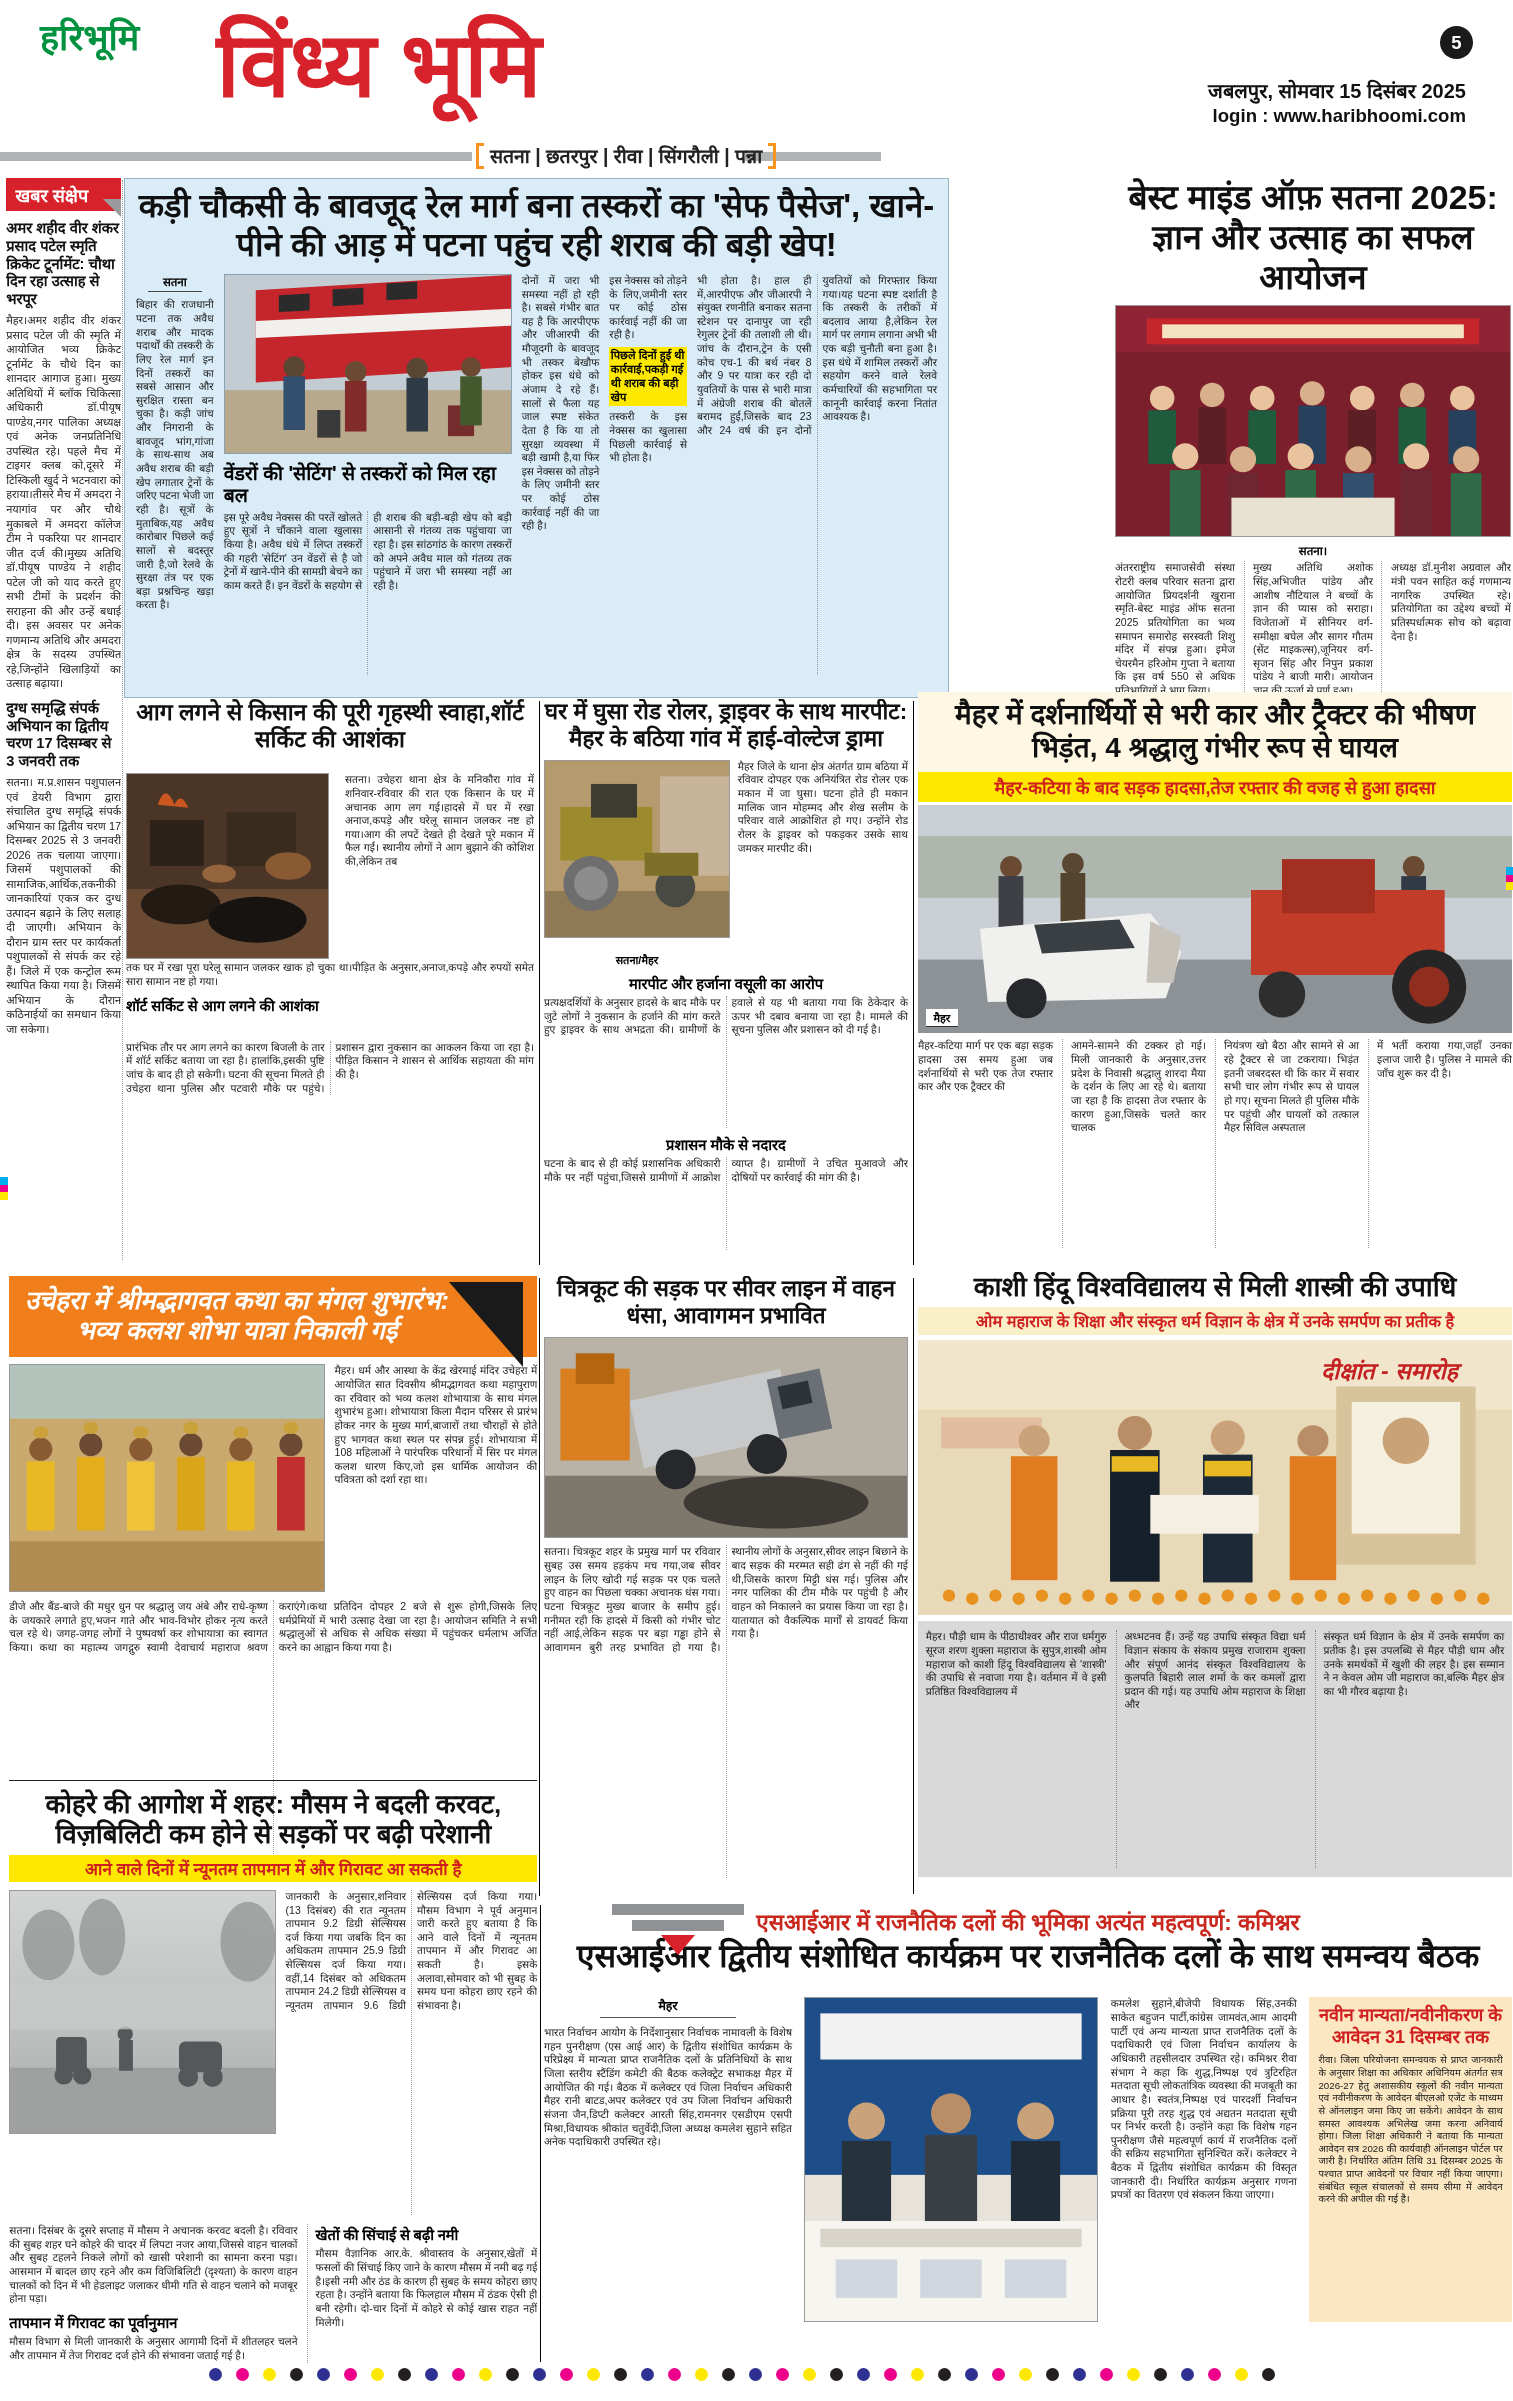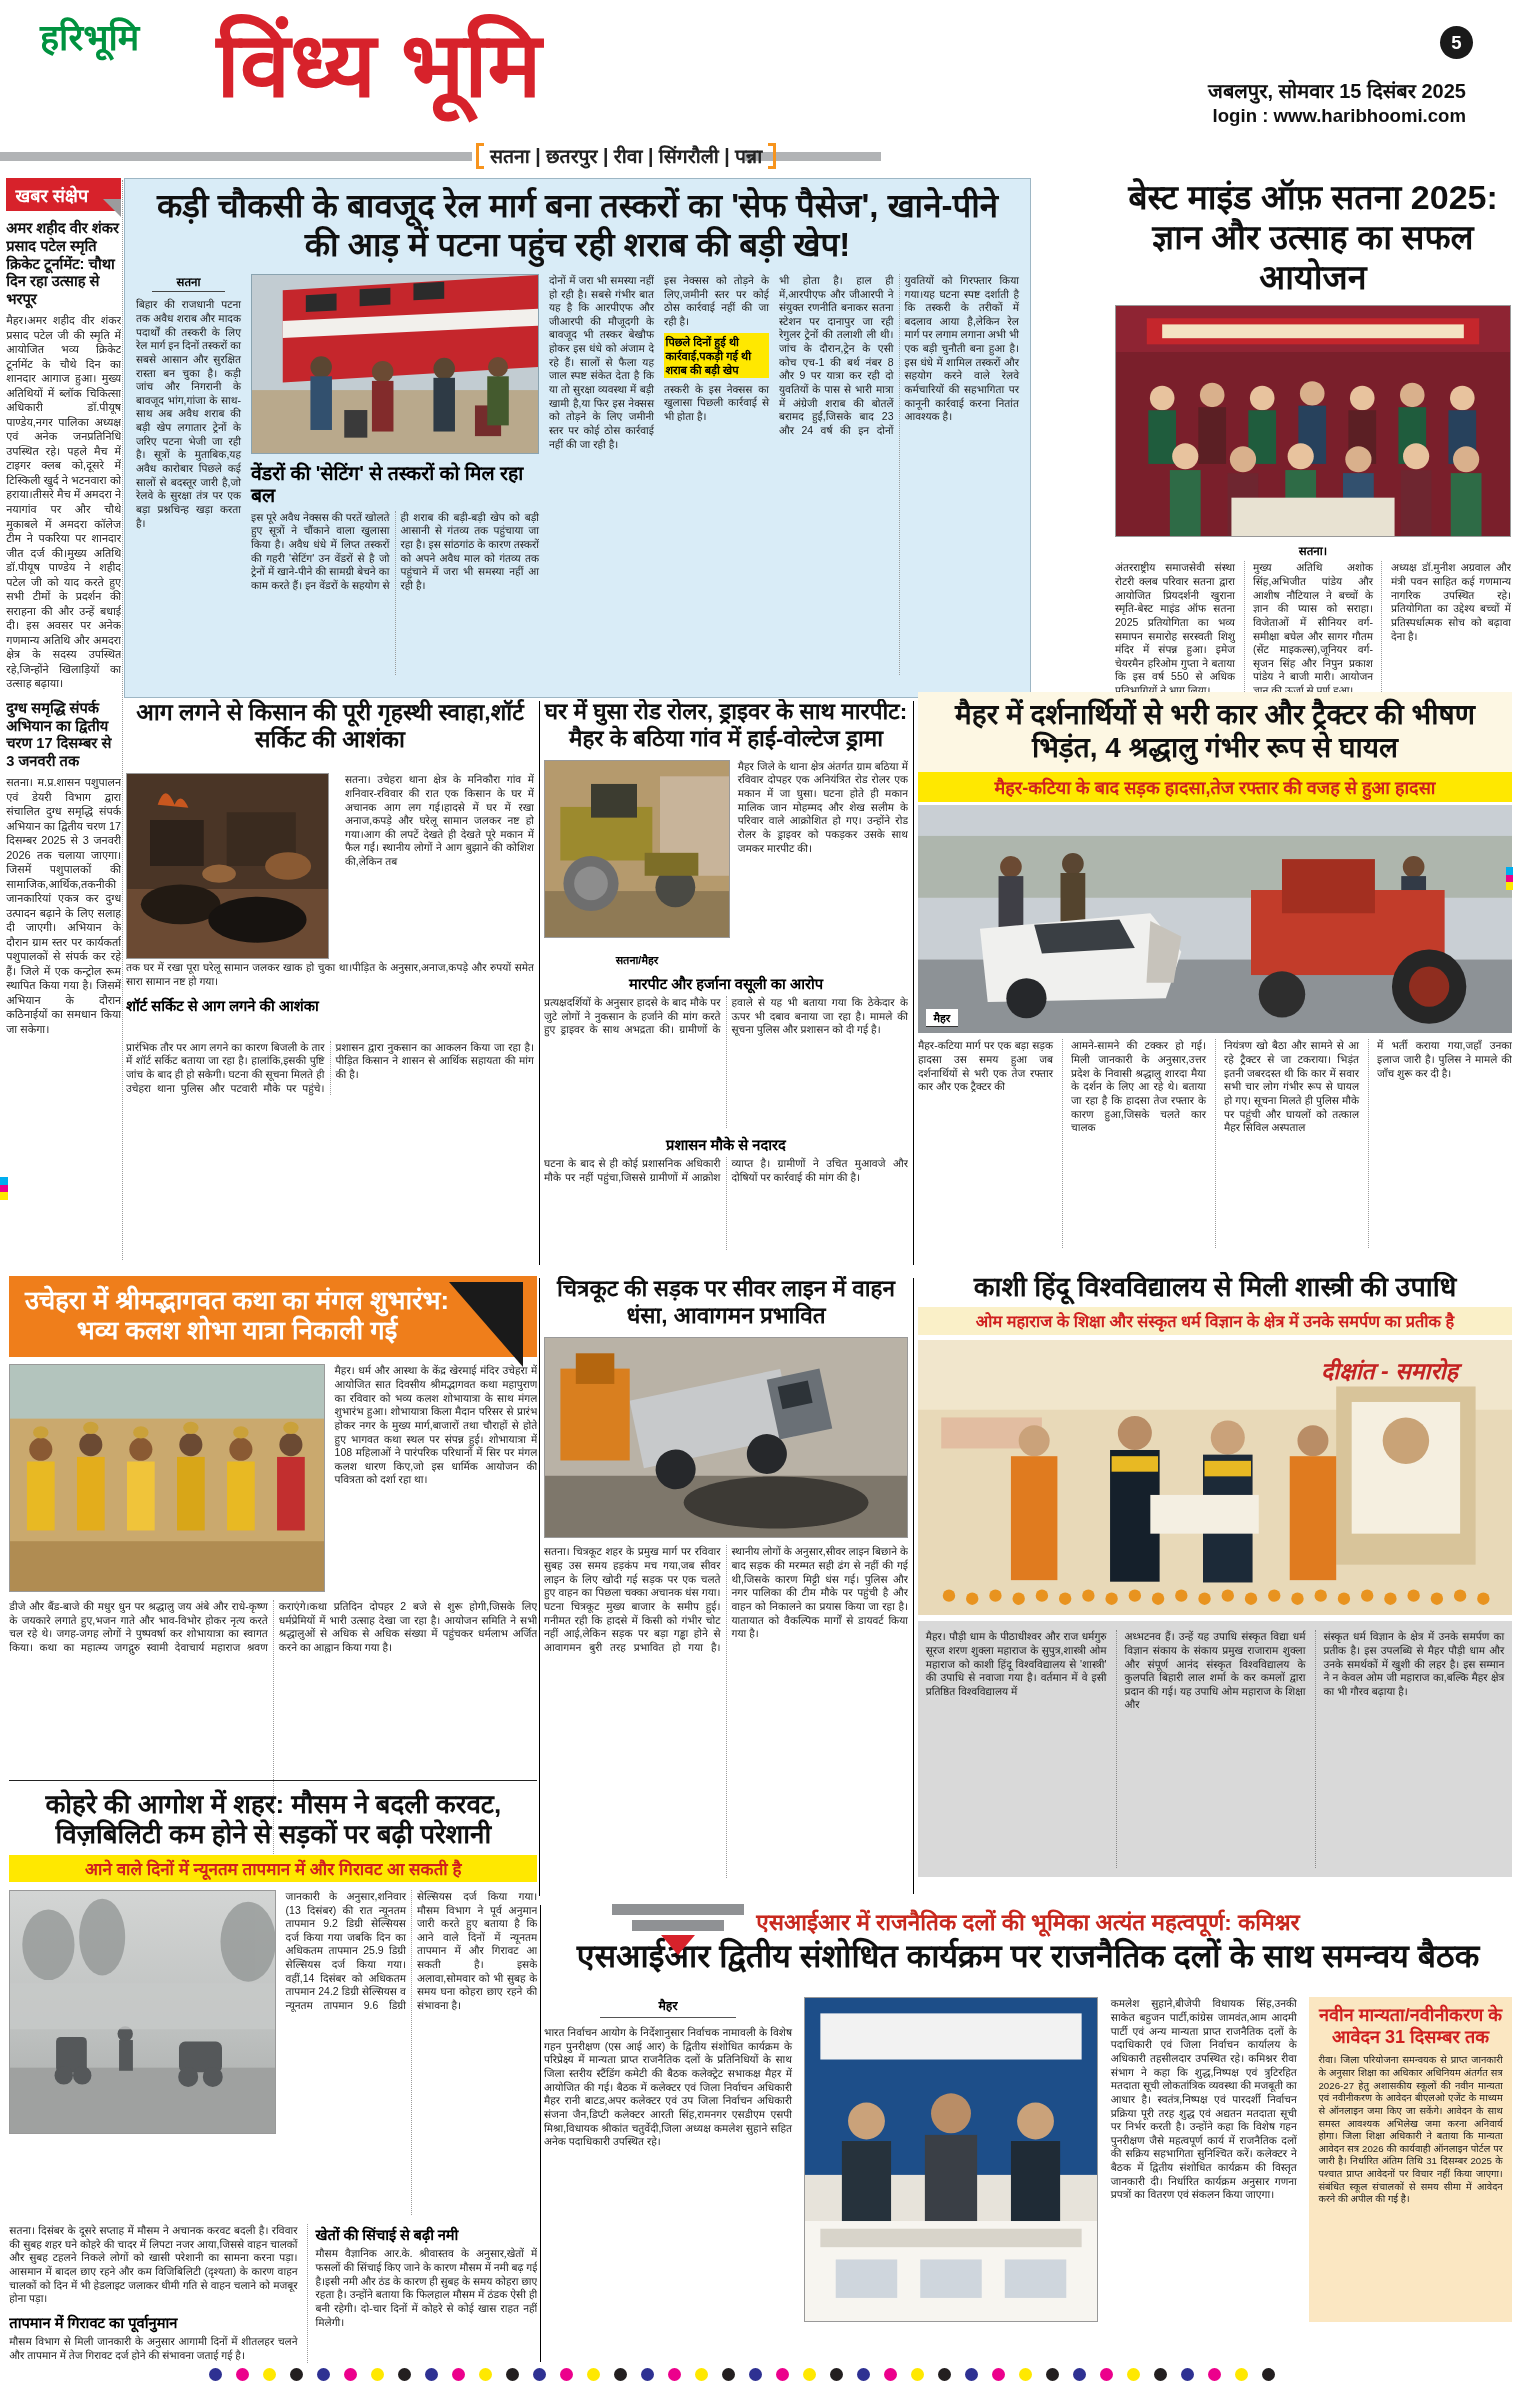--- a/index.html
+++ b/index.html
@@ -34,21 +34,21 @@
   article { position:absolute; overflow:hidden; }
 
   
   .sidebar { position:absolute; left:6.2px; top:178px; width:115px; height:1084px; overflow:hidden; }
   .sidebar-title { position:relative; background:#d7222b; color:#fff; font-size:18px; font-weight:bold; padding:4.6px 7.7px 4.6px 9.3px; }
   .sidebar-title .fold { position:absolute; right:-1.5px; bottom:-7.7px; width:0; height:0; border-left:20px solid transparent; border-top:20px solid #9b9b9d; }
   .sb-h { font-size:14.7px; font-weight:bold; line-height:1.2; margin:9.3px 0 4.6px; color:#111; }
   .sb-b { font-size:11px; line-height:1.32; text-align:justify; color:#222; }
 
   
-  .lead { left:124px; top:178px; width:907px; height:520px; background:#d9ecf7; border:1.5px solid #9db6c4; padding:7.7px 11px; }
+  .lead { left:124px; top:178px; width:825px; height:520px; background:#d9ecf7; border:1.5px solid #9db6c4; padding:7.7px 11px; }
   .lead .hl { font-size:33px; }
   .lead-content { display:flex; gap:10px; margin-top:9.3px; height:401px; }
   .lead-col { flex:1; }
   .lead-dl { text-align:center; font-weight:bold; font-size:11.6px; border-bottom:0.8px solid #444; width:70%; margin:0 auto 6.2px; padding-bottom:2.3px; }
   .lead-mid { flex:0 0 288px; display:flex; flex-direction:column; }
   .lead-mid .photo { width:288px; height:180px; flex:0 0 auto; border:0.8px solid #8aa3b0; }
   .lead-sub1 { font-size:19.4px; font-weight:bold; line-height:1.15; margin:7.7px 0 4.6px; }
   .lead-sub2 { background:#ffe800; font-weight:bold; font-size:11.2px; line-height:1.25; margin:4.6px 0; padding:1.5px; }
 
   
@@ -71,21 +71,21 @@
   .crash { left:918px; top:692px; width:594px; height:575px; }
   .crash-head { background:#fdf7e3; padding:6.2px 4.6px 7.7px; }
   .crash-head .hl { font-size:28px; }
   .crash .strip-yellow { font-size:18px; padding:3.1px; }
   .crash .photo { width:594px; height:228px; margin-top:3.1px; }
   .photo-label { position:absolute; left:7.7px; bottom:6.2px; background:#fff; font-weight:bold; font-size:11px; padding:0.8px 7.7px; border-bottom:1.5px solid #333; }
   .crash-body { margin-top:6.2px; height:209px; }
 
   
   .katha { left:9.3px; top:1276px; width:528px; height:620px; }
-  .katha-head { position:relative; background:#ef7e1b; color:#fff; padding:9.3px 85px 11px 12.4px; }
+  .katha-head { position:relative; background:#ef7e1b; color:#fff; padding:9.3px 85px 11px 12.4px;font-style:italic; }
   .katha-head .hl { color:#fff; font-size:25.6px; }
   .katha-head .fold { position:absolute; right:14px; top:6.2px; width:0; height:0; border-top:85px solid #1a1a1a; border-left:74px solid transparent; }
   .katha-row { display:flex; gap:9.3px; margin-top:7.7px; }
   .katha .photo { flex:0 0 316px; height:228px; border:0.8px solid #999; }
   .sewer { left:544px; top:1276px; width:364px; height:620px; }
   .sewer .hl { font-size:22.5px; }
   .sewer .photo { width:364px; height:201px; margin-top:7.7px; border:0.8px solid #999; }
   .bhu { left:918px; top:1272px; width:594px; height:624px; }
   .bhu .hl { font-size:27px; }
   .bhu .strip-yellow { background:#faf0c8; font-size:16.3px; padding:3.1px; margin-top:3.1px; }

